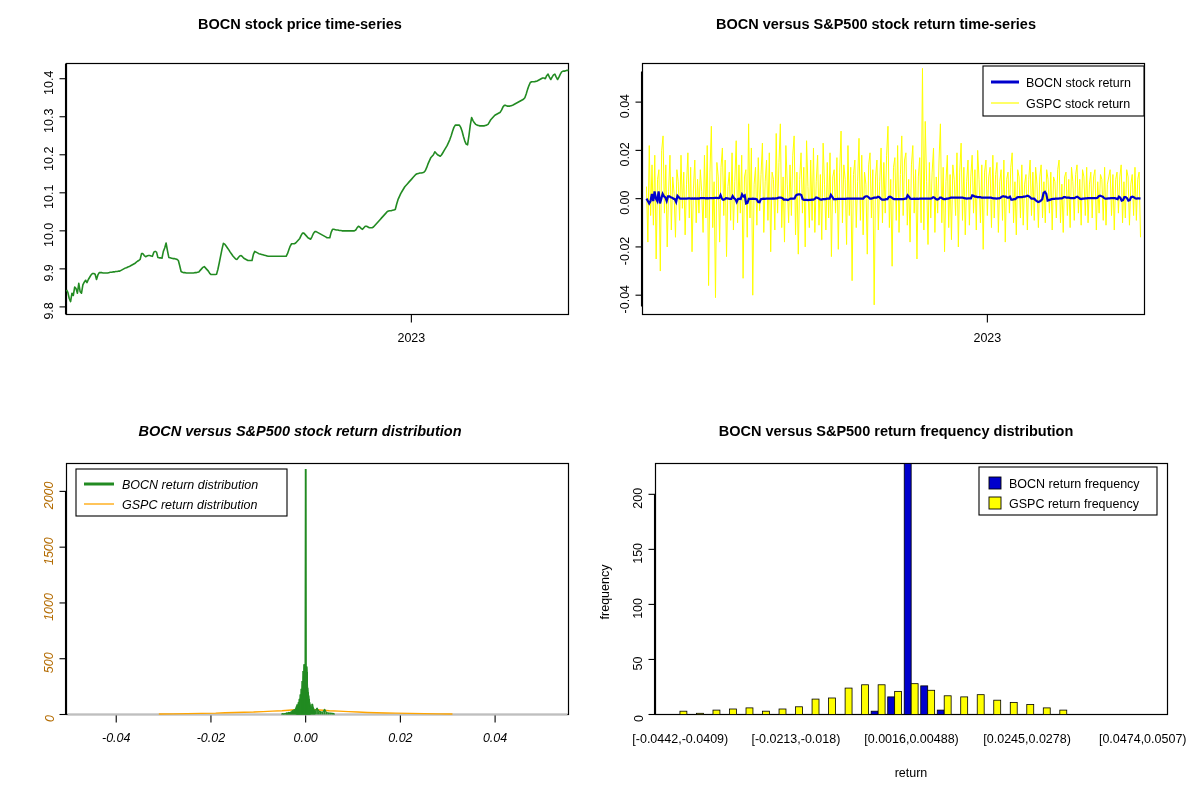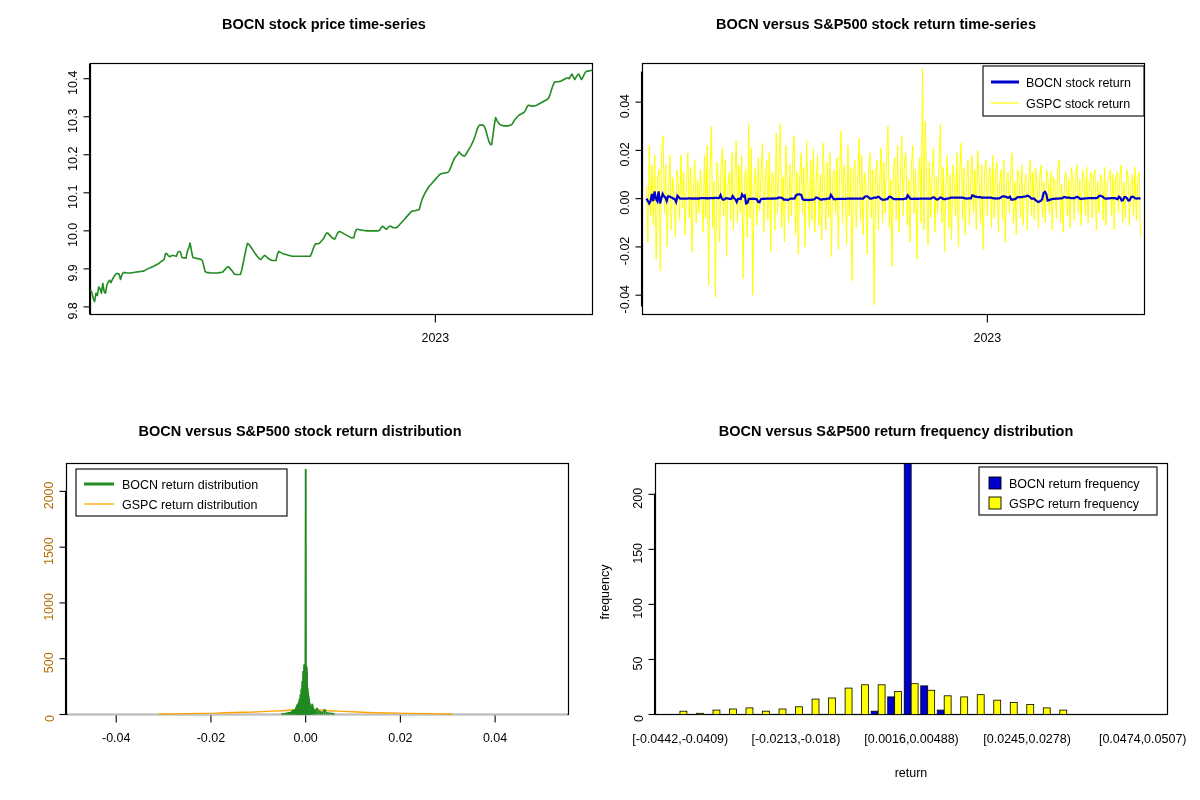--- a/index.html
+++ b/index.html
@@ -1,19 +1,19 @@
 <!DOCTYPE html>
 <html><head>
 <meta charset="utf-8">
 <style>
   html,body{margin:0;padding:0;background:#ffffff;}
   body{width:1200px;height:800px;font-family:"Liberation Sans",sans-serif;color:#000;}
   #grid{position:relative;width:1200px;height:800px;}
   .panel{position:absolute;width:600px;height:400px;}
-  #p1{left:0;top:0;padding-left:24px;} #p2{left:576px;top:0;} #p3{left:0;top:400px;} #p4{left:589px;top:400px;}
+  #p1{left:0;top:0;} #p2{left:576px;top:0;} #p3{left:0;top:400px;font-style:italic;} #p4{left:589px;top:400px;}
   .panel svg{display:block;width:600px;height:400px;}
   .ttl{font-weight:bold;font-size:14.5px;font-family:"Liberation Sans",sans-serif;}
   .tick{font-size:12.5px;font-family:"Liberation Sans",sans-serif;fill:#000;}
   .tickorange{font-size:12.5px;font-family:"Liberation Sans",sans-serif;fill:#b36b00;}
   .lab{font-size:12.5px;font-family:"Liberation Sans",sans-serif;fill:#000;}
   .leg{font-size:12.5px;font-family:"Liberation Sans",sans-serif;fill:#000;}
   .frame{fill:none;stroke:#000;stroke-width:1.2;}
   .axline{stroke:#000;stroke-width:1.1;fill:none;}
 </style>
 </head>

